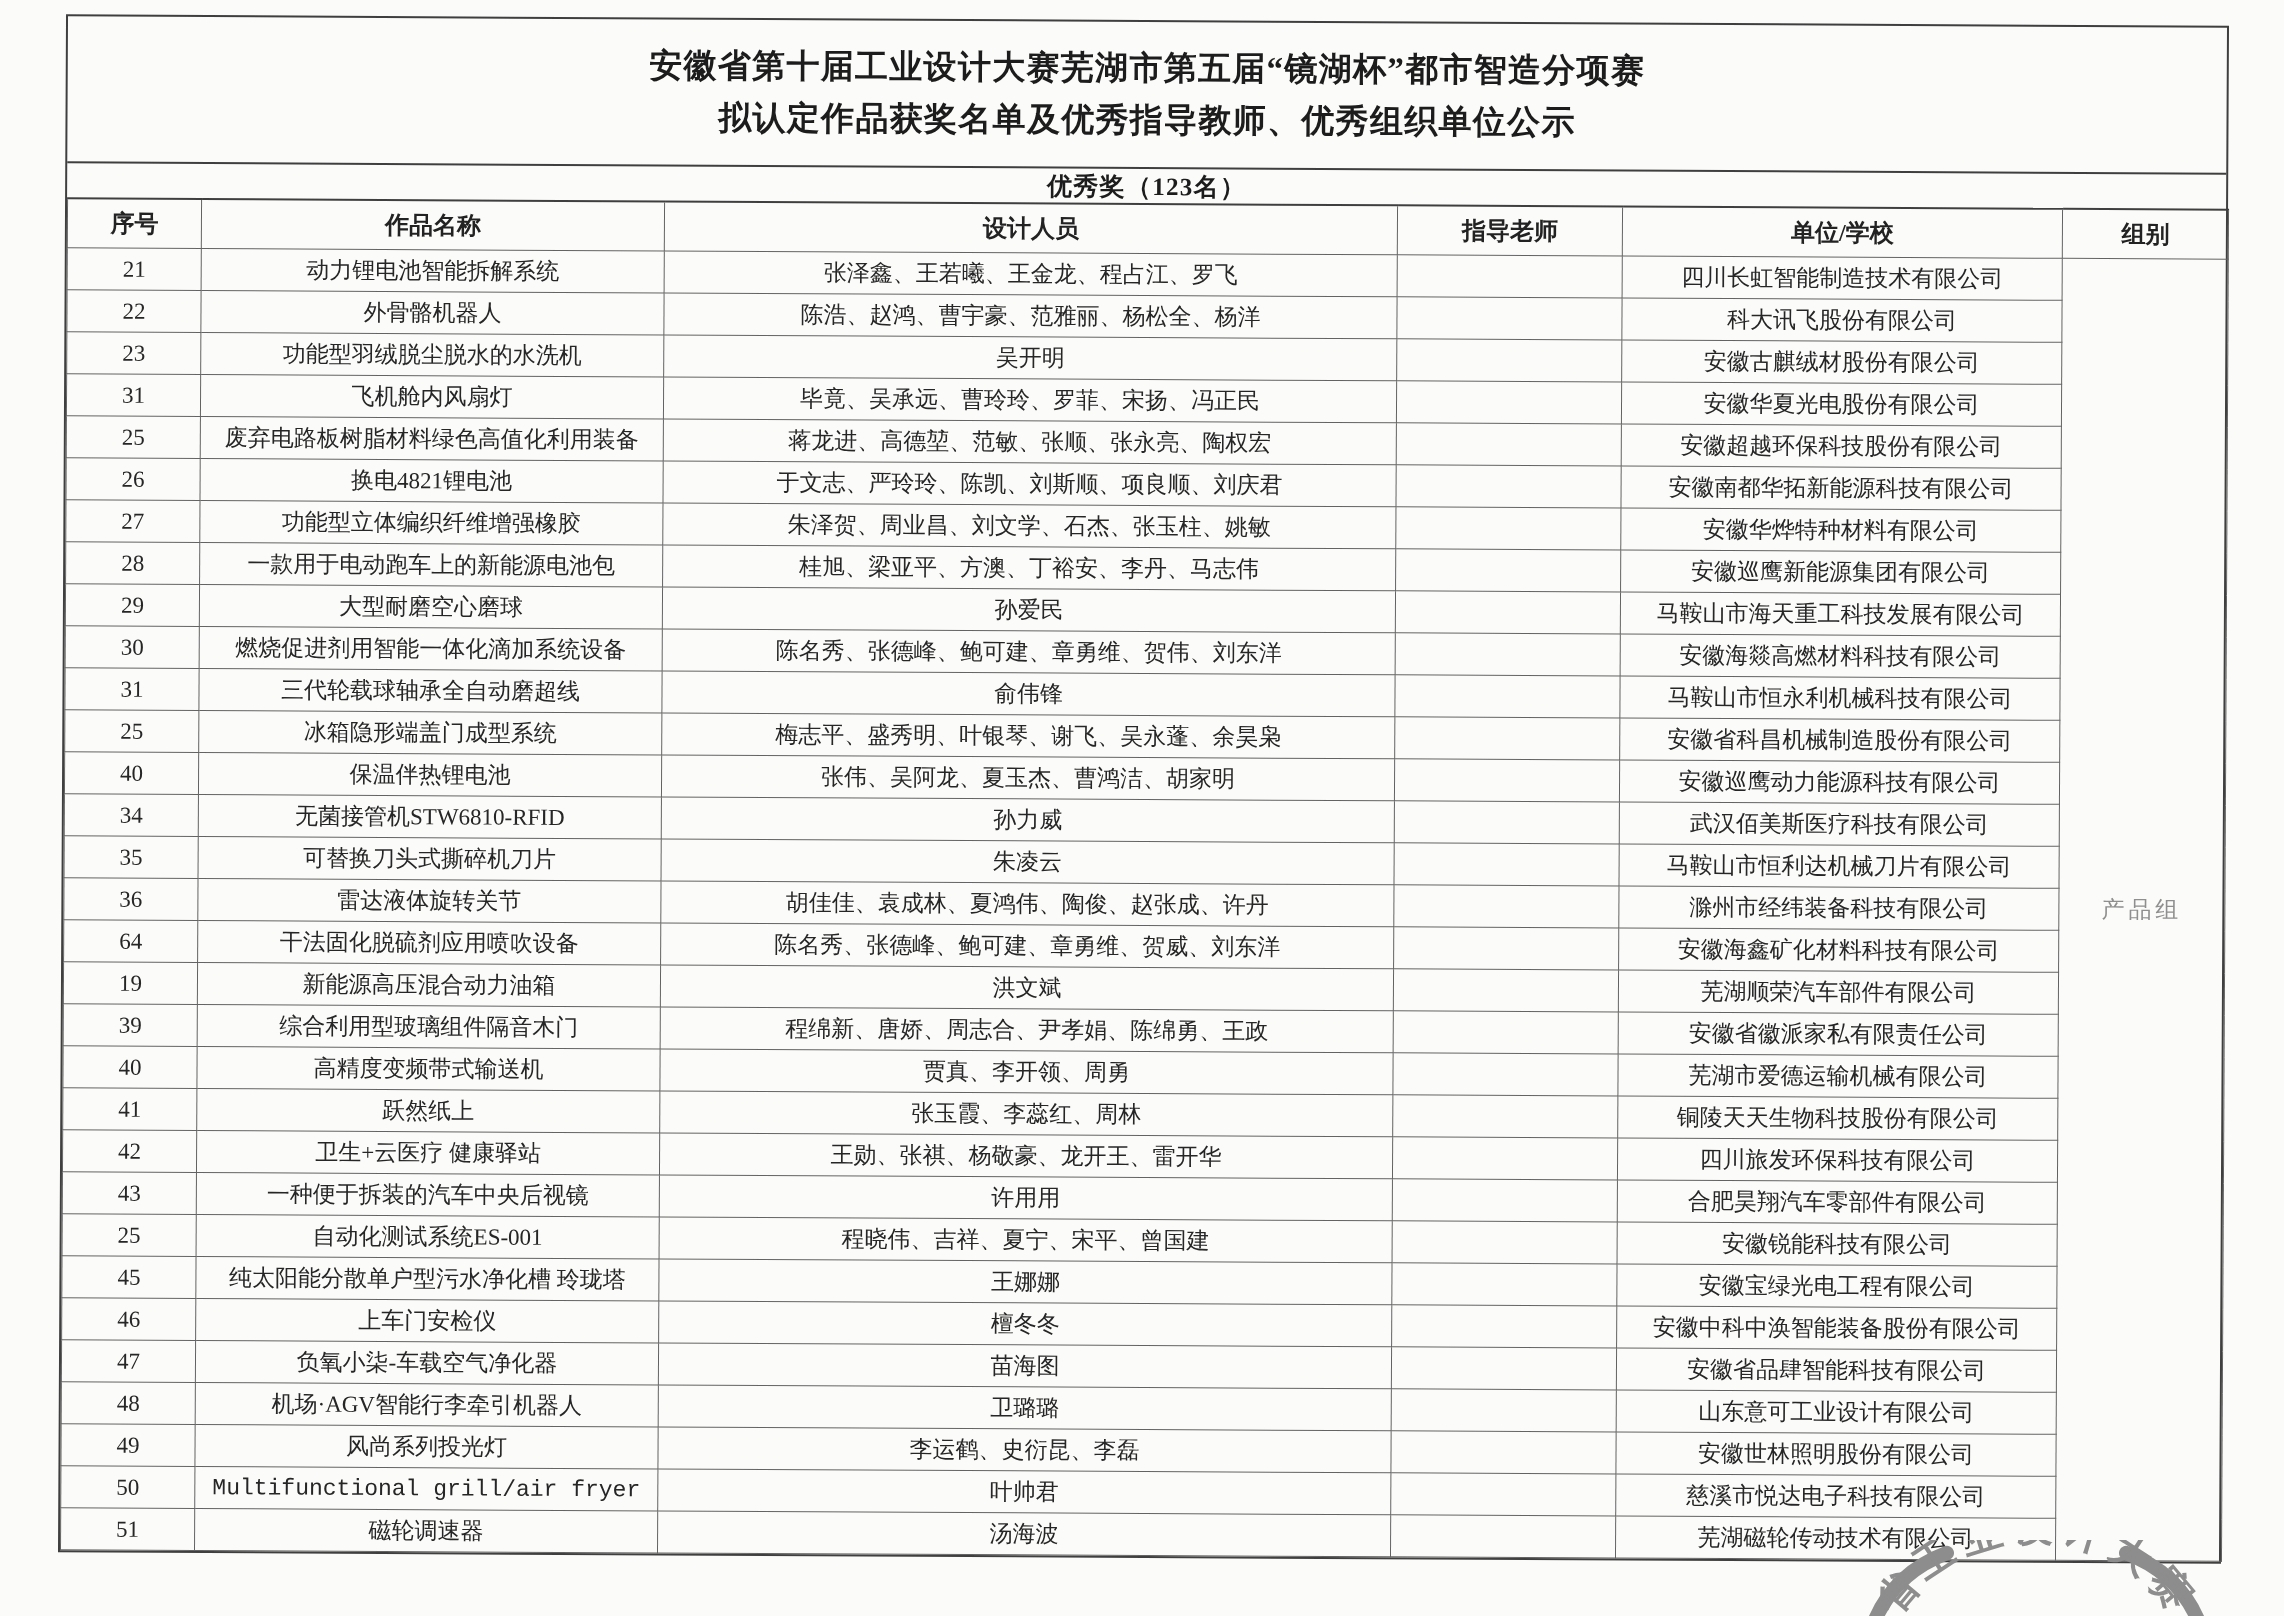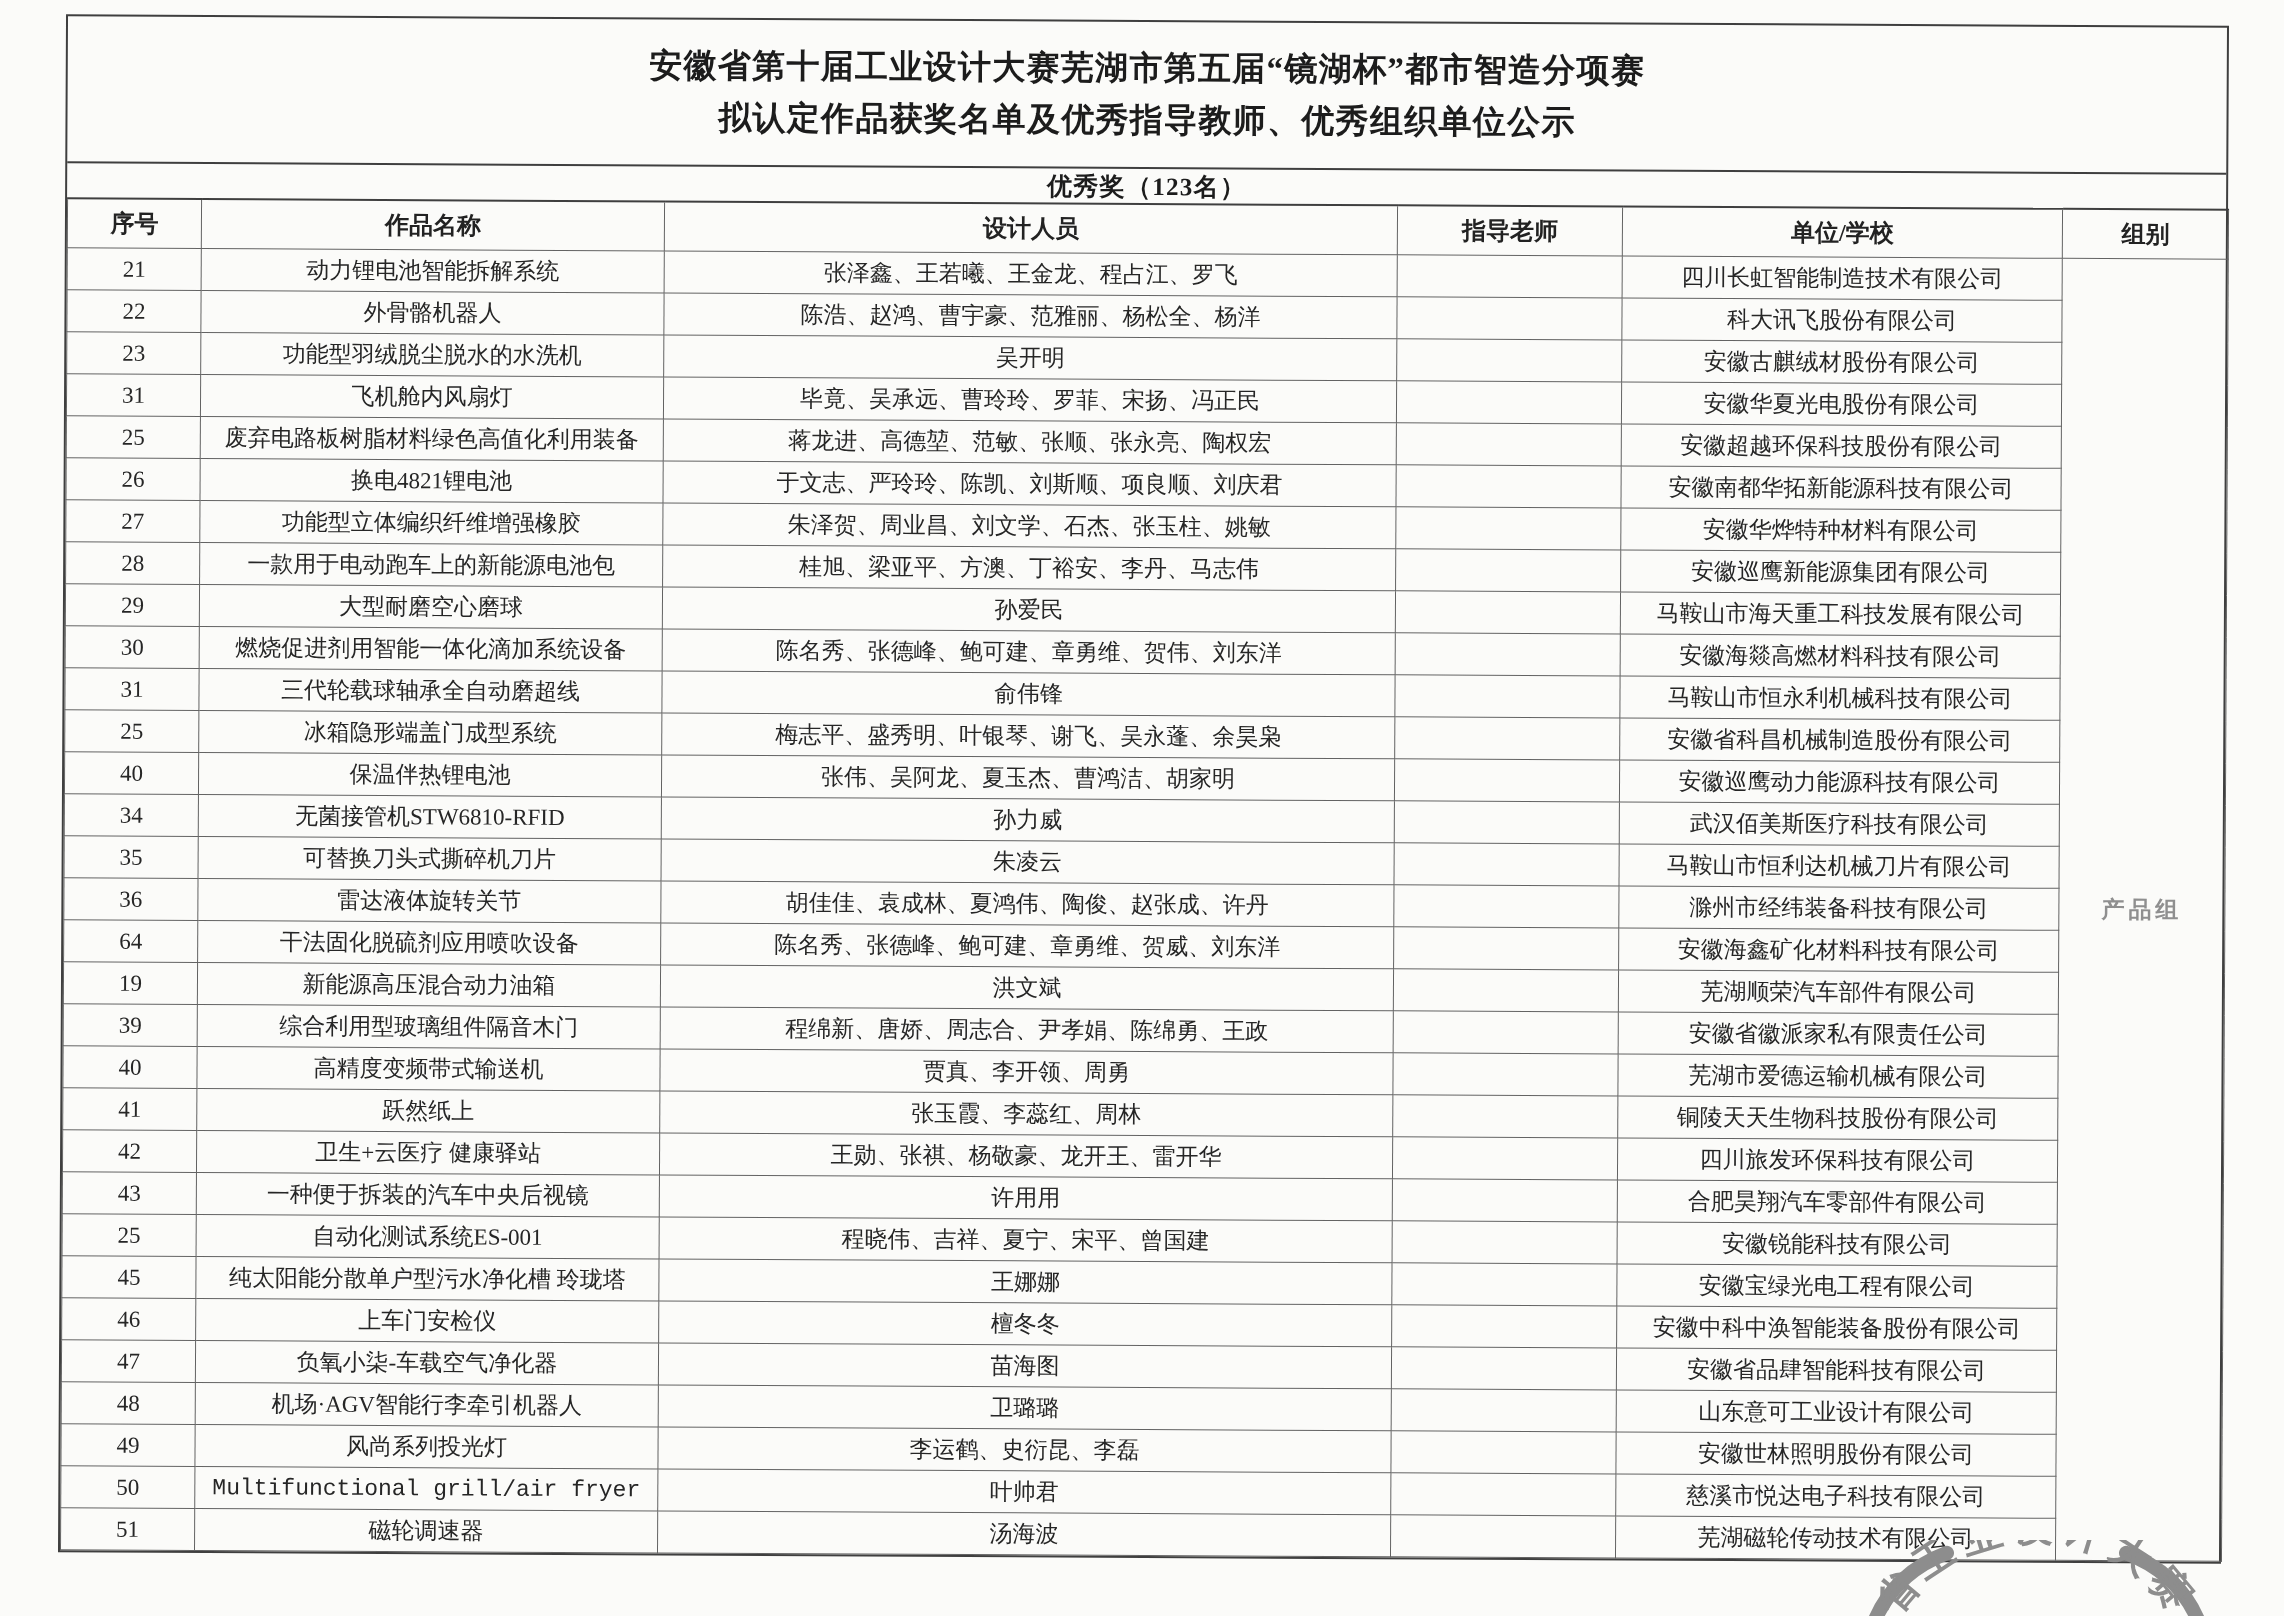--- a/index.html
+++ b/index.html
@@ -40,21 +40,21 @@
   table.award tbody tr{height:42px;}
   table.award tbody td{font-size:23px;}
   td.c-no{color:#5a5a5a;font-size:21.5px;font-family:Liberation Serif, serif;}
   td.c-teacher{}
   td.c-group{}
   .muted{
     color:#8f8f8f;font-family:"Liberation Mono","DejaVu Sans Mono",monospace;
     font-size:21px;letter-spacing:0px;
   }
   .group-label{
-    color:#8f8f8f;font-size:23px;letter-spacing:3.9px;font-weight:bold;
+    color:#8f8f8f;font-size:23px;letter-spacing:3.9px;
   }
   .stamp{
     position:absolute;left:1854px;top:1540px;overflow:hidden;
   }
 </style>
 </head>
 <body>
 
 <div class="sheet">
   <div class="title-block">

